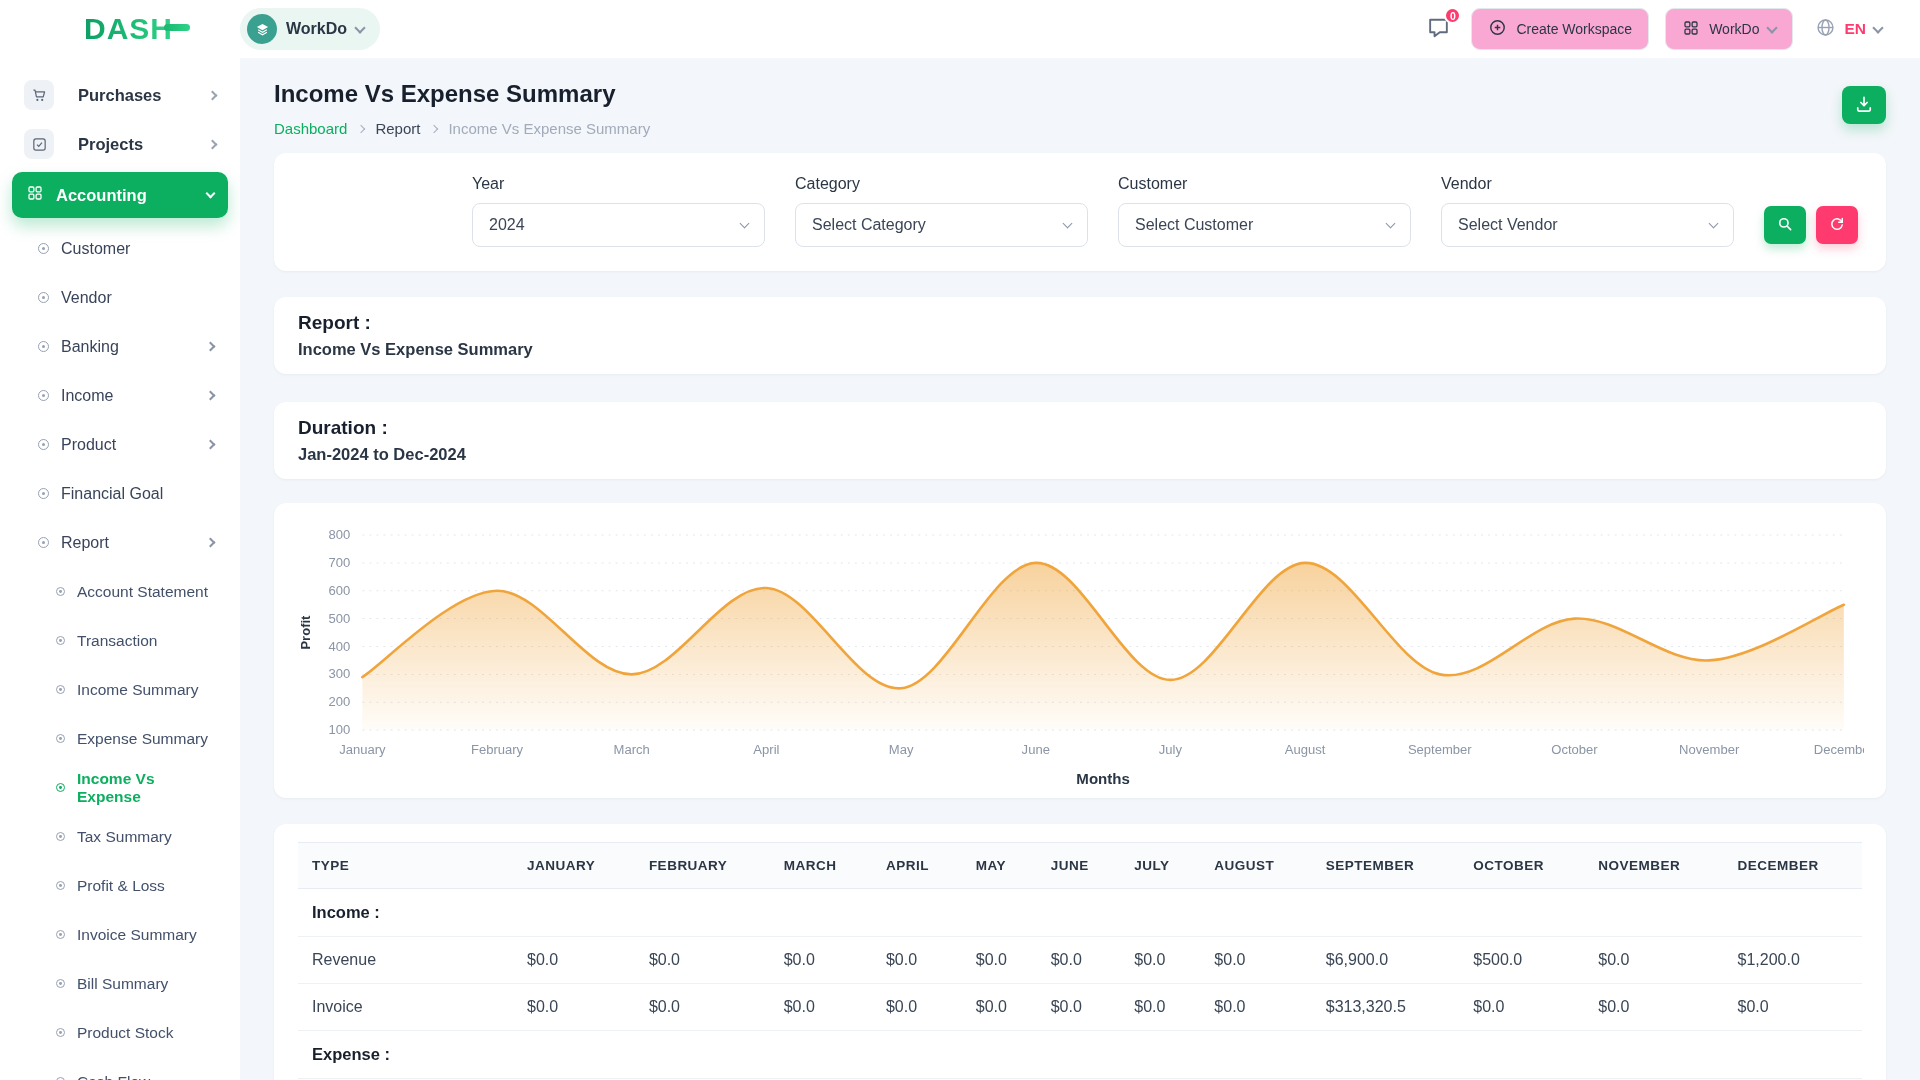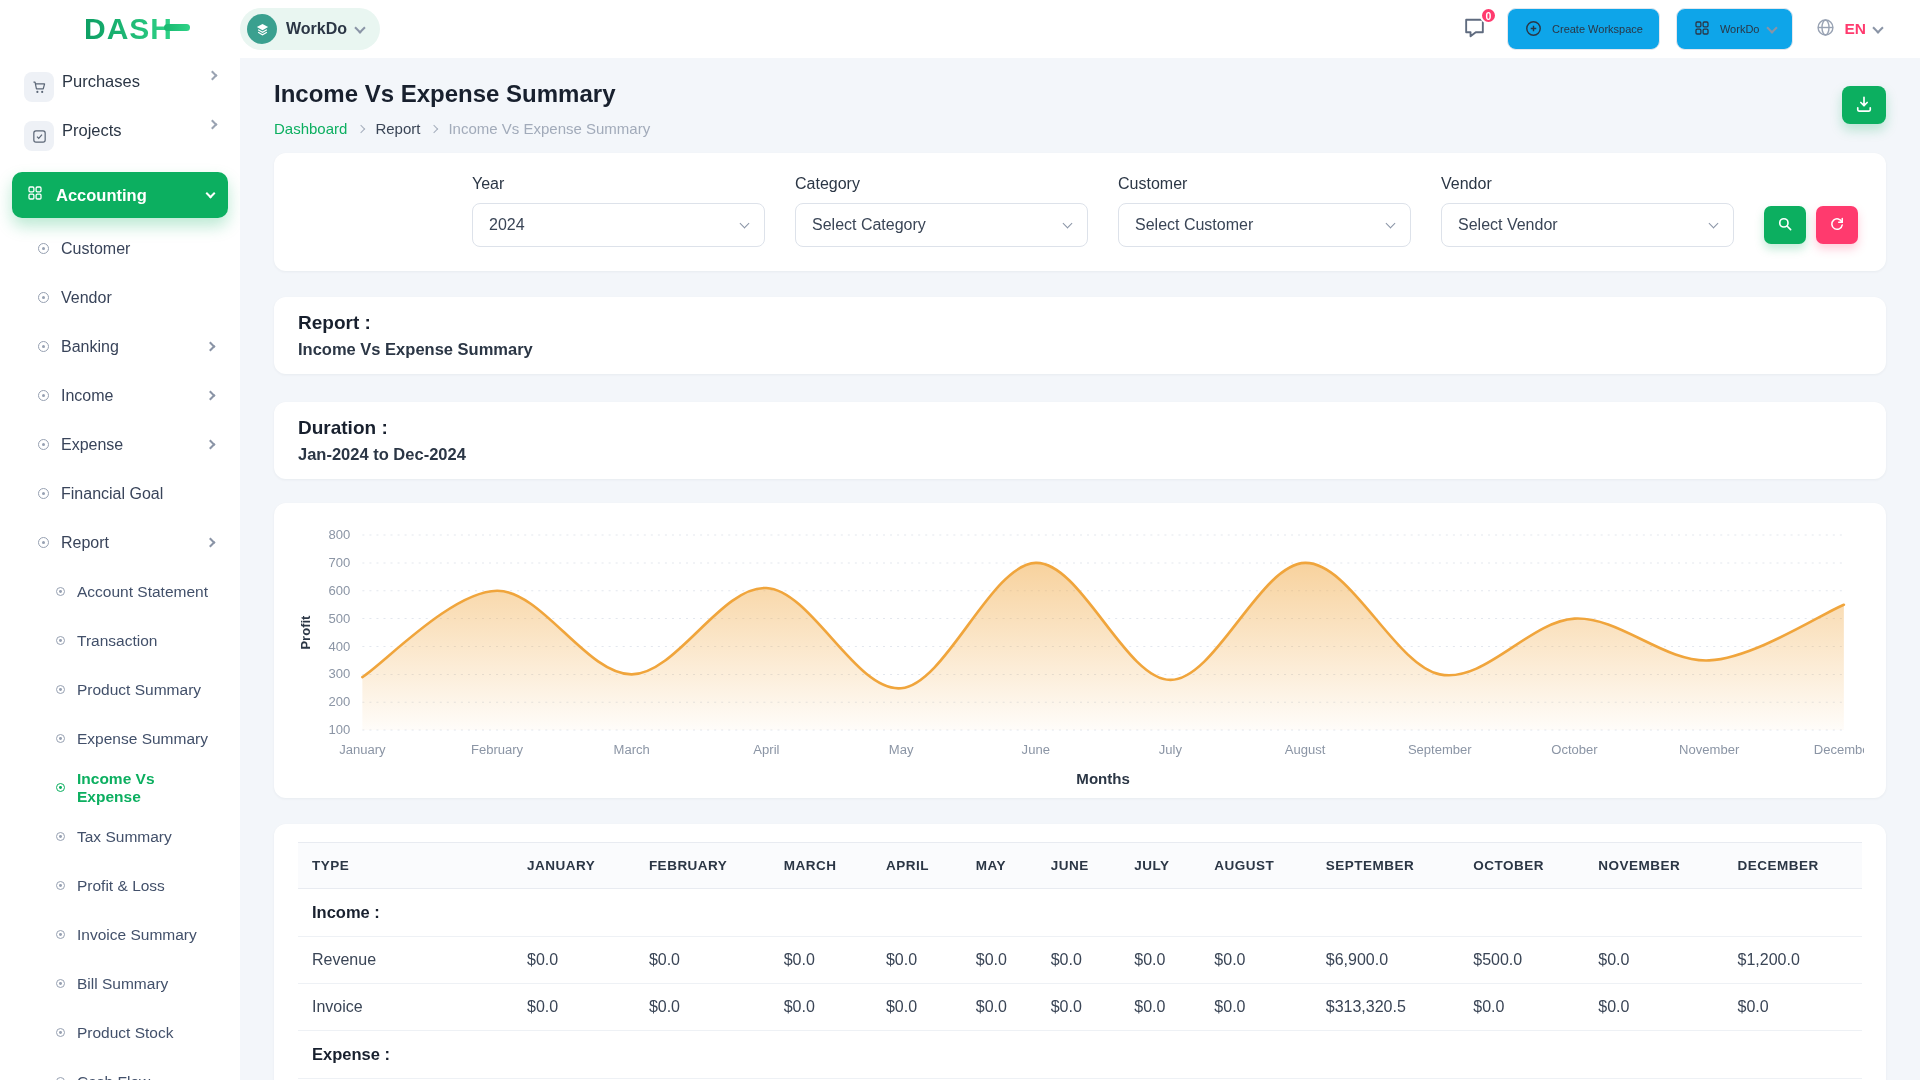--- a/index.html
+++ b/index.html
@@ -23,31 +23,31 @@
   .ws-label{font-size:16px;font-weight:600;color:#2b3645;}
   .chev{display:inline-block;width:8px;height:8px;border-right:2px solid #8a94a6;border-bottom:2px solid #8a94a6;}
   .chev.down{transform:rotate(45deg);margin-top:-3px;}
   .chev.right{transform:rotate(-45deg);}
   .ml-auto{margin-left:auto;}
   .top-right{margin-left:auto;display:flex;align-items:center;gap:16px;padding-right:32px;}
   .icon-btn{position:relative;background:none;border:none;cursor:pointer;padding:4px;display:flex;}
   .badge{position:absolute;top:-4px;right:-6px;min-width:17px;height:17px;border-radius:9px;
     background:var(--pink);color:#fff;font-size:10.5px;font-weight:700;display:flex;align-items:center;
     justify-content:center;border:2px solid #fff;padding:0 3px;}
-  .top-btn{display:flex;align-items:center;gap:9px;height:42px;padding:0 16px;background:#0ea5e9;
-    border:1px solid #e3e7ee;border-radius:9px;cursor:pointer;font-family:inherit;font-size:11px;
+  .top-btn{display:flex;align-items:center;gap:9px;height:42px;padding:0 16px;background:#f9a8d4;
+    border:1px solid #e3e7ee;border-radius:9px;cursor:pointer;font-family:inherit;font-size:14px;
     color:#2b3645;font-weight:500;}
   .lang-btn{display:flex;align-items:center;gap:8px;background:none;border:none;cursor:pointer;font-family:inherit;}
   .lang{font-size:15.5px;font-weight:700;color:var(--pink);}
 
   
   .layout{flex:1;display:flex;min-height:0;}
   .sidebar{width:240px;flex:0 0 240px;background:#fff;padding-top:14px;overflow:hidden;}
-  .side-item{display:flex;gap:8px;height:46px;margin:0 12px 3px;padding:0 12px;
-    border-radius:10px;cursor:pointer;font-size:16.5px;font-weight:400;color:#2b3645;}
+  .side-item{display:flex;align-items:center;gap:24px;height:46px;margin:0 12px 3px;padding:0 12px;
+    border-radius:10px;cursor:pointer;font-size:16.5px;font-weight:700;color:#2b3645;}
   .icon-box{width:30px;height:30px;border-radius:8px;background:#eef1f6;color:#5b6676;
     display:flex;align-items:center;justify-content:center;flex:0 0 auto;}
   .side-chev{width:7px;height:7px;border-color:#9aa3b2;}
   .acc-pill{display:flex;align-items:center;gap:12px;height:46px;margin:5px 12px 8px;padding:0 14px;
     border-radius:10px;background:var(--accent);color:#fff;font-size:16.5px;font-weight:700;cursor:pointer;
     box-shadow:0 8px 16px rgba(12,175,96,.28);}
   .acc-pill .chev{border-color:#fff;width:7px;height:7px;}
   .side-sub{display:flex;align-items:center;gap:12px;height:45px;margin:0 12px 4px;border-radius:10px;
     cursor:pointer;font-size:16px;color:#39445a;}
   .side-sub.lv1{padding:0 14px 0 26px;}
@@ -232,21 +232,21 @@
             <span>Banking</span>
             <span class="chev right ml-auto sub-chev"></span>
           </div>
           <div class="side-sub lv1">
             <span class="bullet"></span>
             <span>Income</span>
             <span class="chev right ml-auto sub-chev"></span>
           </div>
           <div class="side-sub lv1">
             <span class="bullet"></span>
-            <span>Expense</span>
+            <span>Product</span>
             <span class="chev right ml-auto sub-chev"></span>
           </div>
           <div class="side-sub lv1">
             <span class="bullet"></span>
             <span>Financial Goal</span>
           </div>
           <div class="side-sub lv1">
             <span class="bullet"></span>
             <span>Report</span>
             <span class="chev right ml-auto sub-chev"></span>
@@ -256,21 +256,21 @@
           <div class="side-sub lv2">
             <span class="bullet"></span>
             <span>Account Statement</span>
           </div>
           <div class="side-sub lv2">
             <span class="bullet"></span>
             <span>Transaction</span>
           </div>
           <div class="side-sub lv2">
             <span class="bullet"></span>
-            <span>Product Summary</span>
+            <span>Income Summary</span>
           </div>
           <div class="side-sub lv2">
             <span class="bullet"></span>
             <span>Expense Summary</span>
           </div>
           <div class="side-sub lv2 active">
             <span class="bullet"></span>
             <span>Income Vs Expense</span>
           </div>
           <div class="side-sub lv2">

